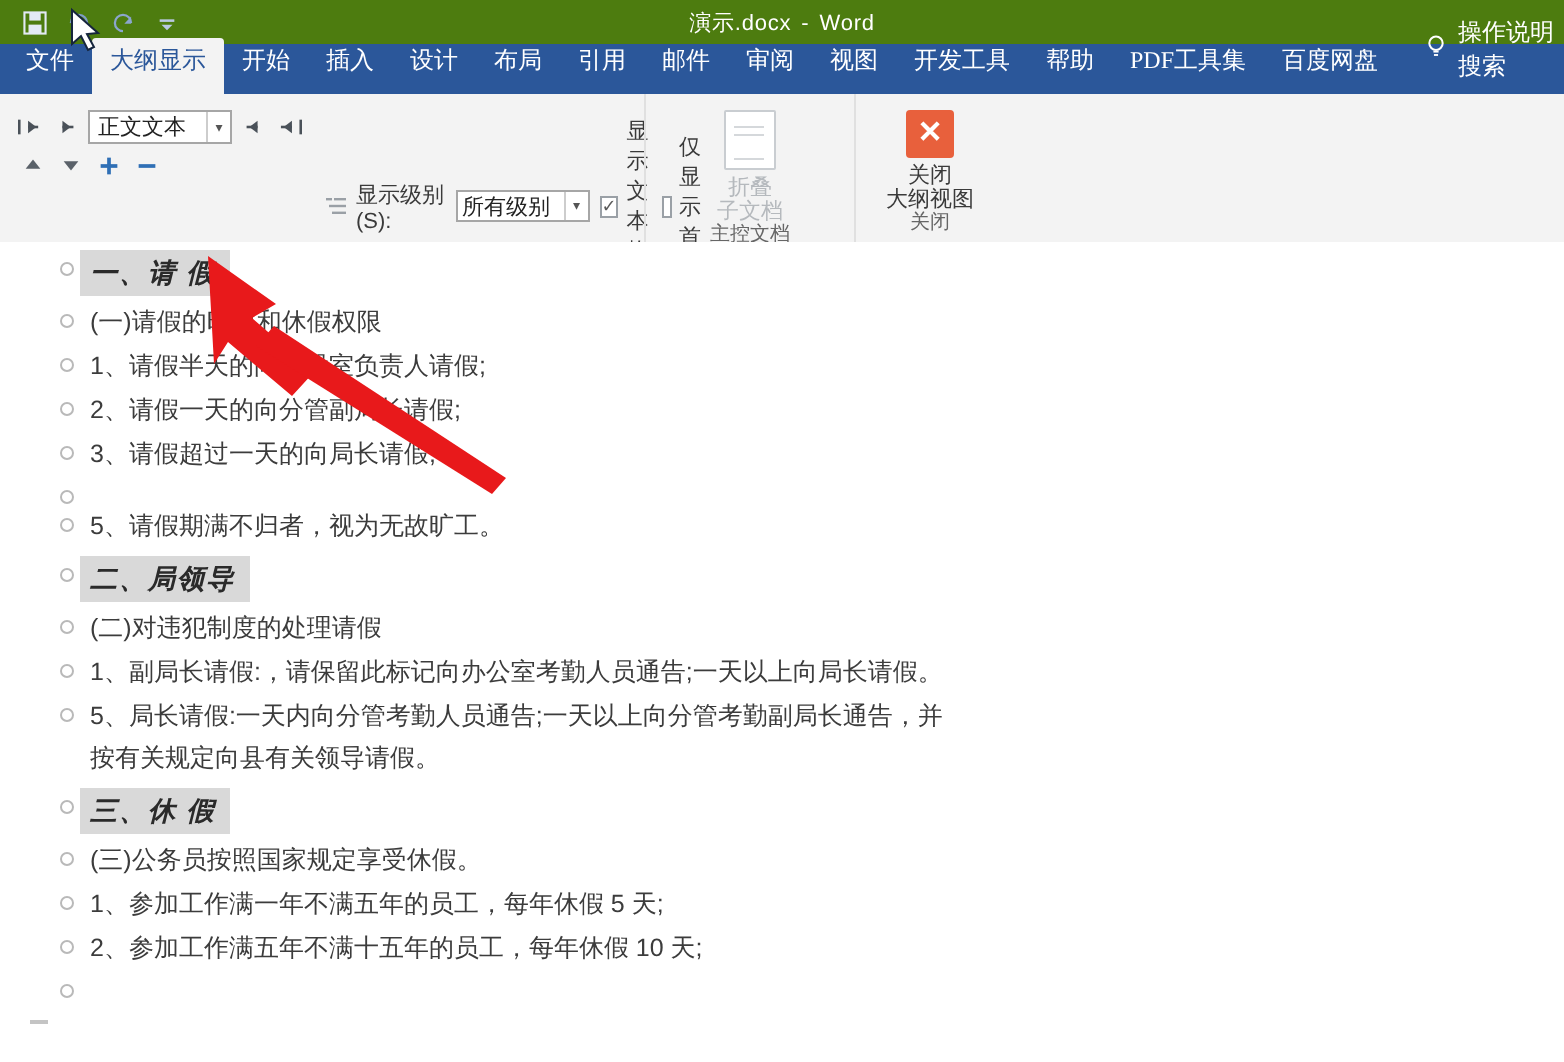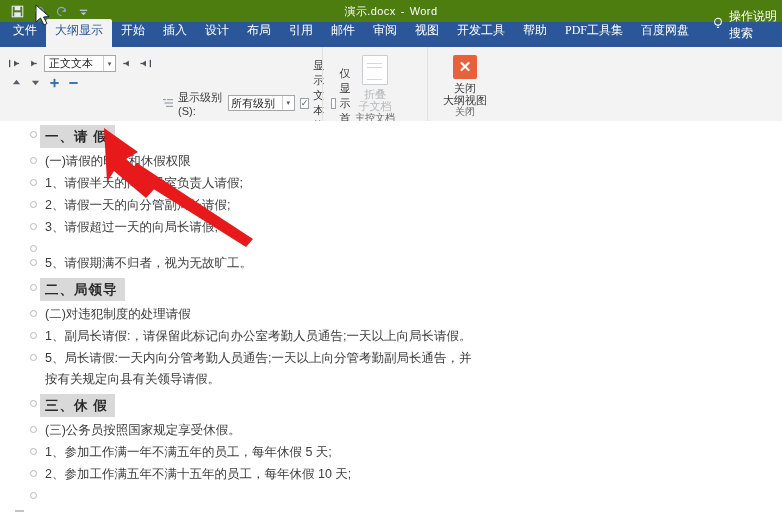--- a/index.html
+++ b/index.html
@@ -219,21 +219,21 @@
     padding-left: 5px;
   }
   .line-text.heading {
     font-weight: bold;
     font-size: 13.5px;
     background: #d9d9d9;
     color: #2a2a2a;
     padding: 1px 7px 1px 5px;
     letter-spacing: 1px;
   }
-  .outline-line.h1 { margin-top: 4px; margin-bottom: 3px; }
+  .outline-line.h1 { margin-top: 4px; margin-bottom: 3px; font-style: italic; }
 
   
   .arrow-layer {
     position: absolute; top: 0; left: 0; width: 782px; height: 531px;
     pointer-events: none;
   }
   .cursor-layer {
     position: absolute; top: 0; left: 0; width: 782px; height: 531px;
     pointer-events: none;
   }

